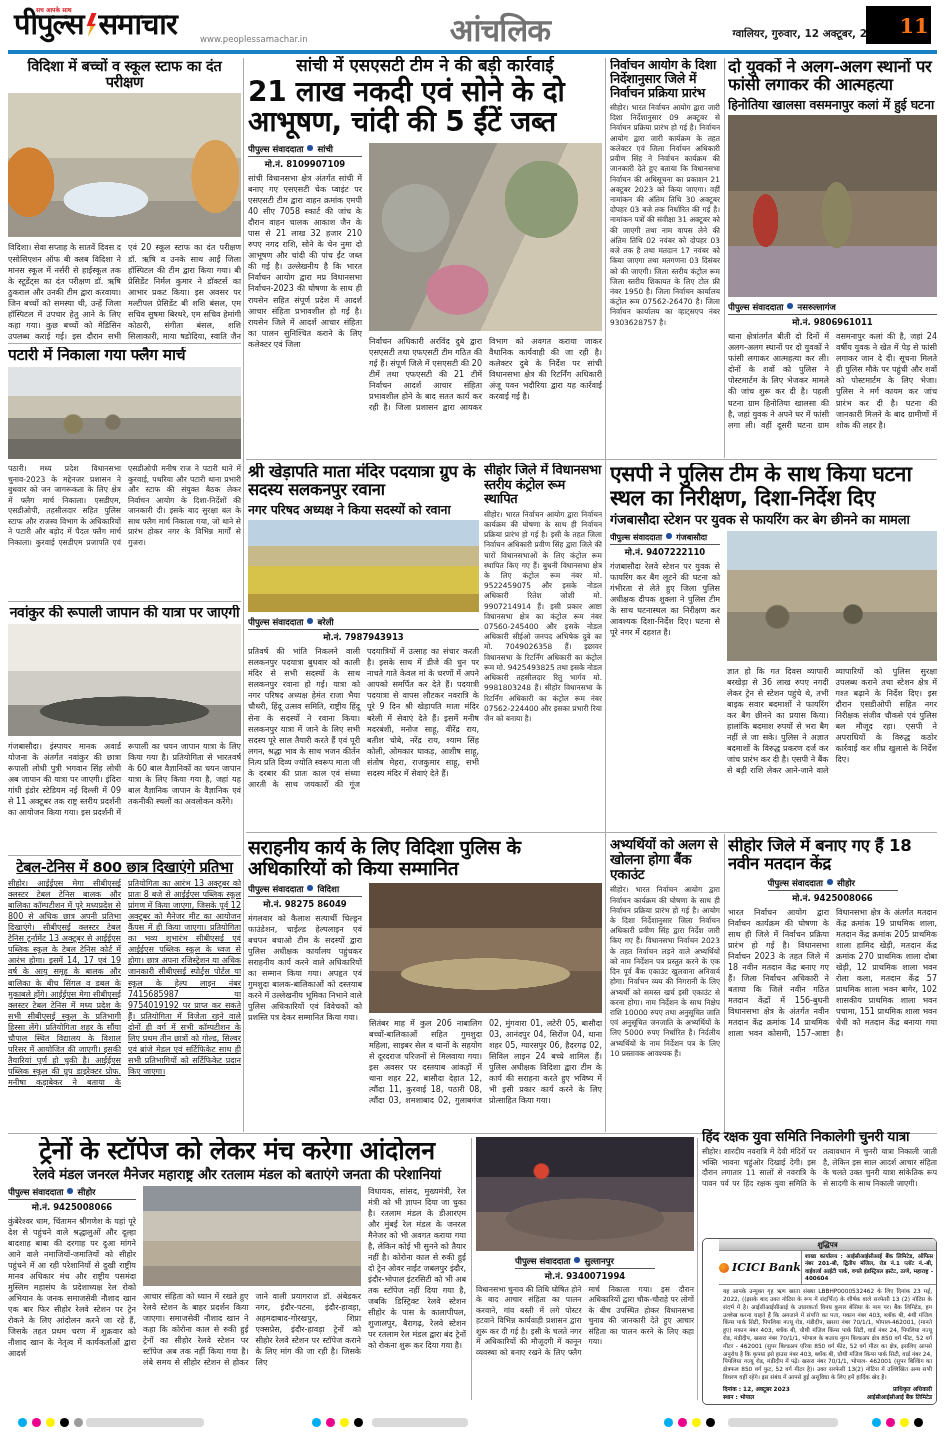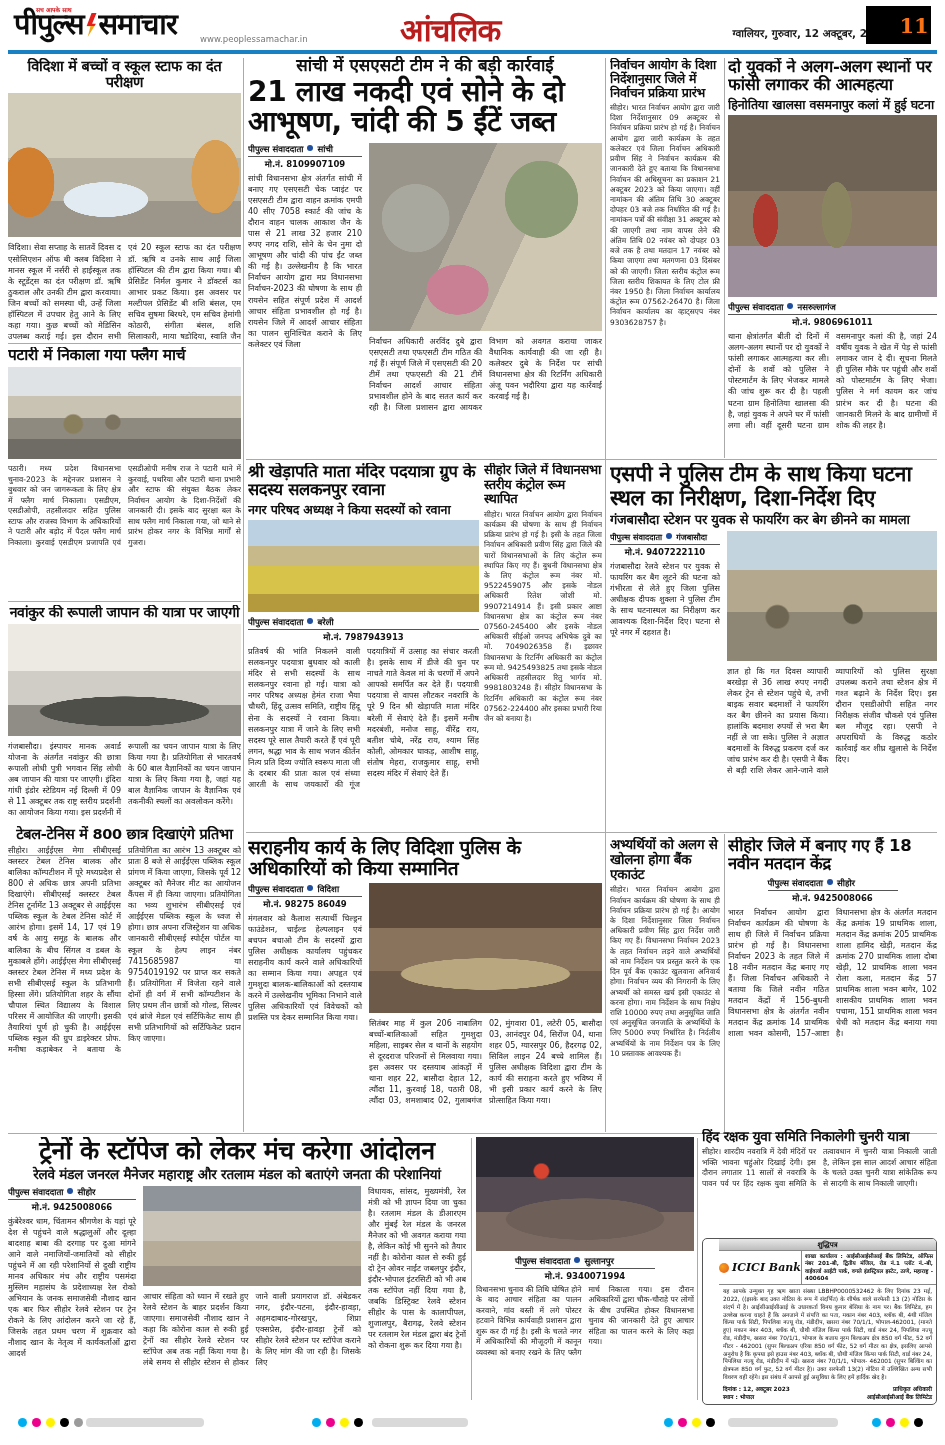--- a/index.html
+++ b/index.html
@@ -5,22 +5,22 @@
   html,body{margin:0;padding:0;background:#e9e7e2;}
   .page{position:relative;width:945px;height:1445px;background:#ffffff;margin:0 auto;
         font-family:"DejaVu Sans","Liberation Sans",sans-serif;color:#111;overflow:hidden;}
   
   .tagline{position:absolute;left:36px;top:6px;font-size:6px;color:#d6151b;font-weight:bold;}
   .logo{position:absolute;left:14px;top:10px;font-size:29px;font-weight:800;letter-spacing:-1px;color:#0c0c0c;line-height:1;}
   .bolt{display:inline-block;width:11px;height:24px;margin:0 2px;vertical-align:-3px;
         background:linear-gradient(180deg,#e3201b 0 55%,#f2a71b 55%);
         clip-path:polygon(55% 0,100% 0,60% 45%,95% 45%,20% 100%,45% 55%,10% 55%);}
   .url{position:absolute;left:200px;top:34px;font-size:8.5px;color:#777;}
-  .section-title{position:absolute;left:400px;top:8px;width:150px;text-align:left;
-        font-size:31px;font-weight:800;color:#b91c1c;letter-spacing:-1px;}
+  .section-title{position:absolute;left:400px;top:8px;width:150px;text-align:right;
+        font-size:31px;font-weight:800;color:#737373;letter-spacing:-1px;}
   .dateline{position:absolute;right:56px;top:26px;font-size:10.5px;font-weight:bold;color:#1d1d1d;}
   .pagenum{position:absolute;right:14px;top:6px;width:34px;height:38px;background:#000;color:#f97316;
         font-size:21px;font-weight:bold;display:flex;align-items:center;justify-content:center;font-family:"DejaVu Serif","Liberation Serif",serif;padding-left:31px;}
   .bluebar{position:absolute;left:8px;right:8px;top:50px;height:4px;background:#1a80c4;}
   
   .vr{position:absolute;width:1px;background:#aaa;}
   .hr{position:absolute;height:1px;background:#aaa;}
   
   .art{position:absolute;overflow:hidden;}
   .hl{margin:0 0 3px 0;font-weight:800;color:#0d0d0d;line-height:1.12;letter-spacing:-0.3px;}
@@ -112,21 +112,21 @@
     <div class="photo ph-a2" style="height:92px;margin-bottom:5px;"></div>
     <div class="body c2" style="font-size:7.6px;">पठारी। मध्य प्रदेश विधानसभा चुनाव-2023 के मद्देनजर प्रशासन ने बुधवार को जन जागरूकता के लिए क्षेत्र में फ्लैग मार्च निकाला। एसडीएम, एसडीओपी, तहसीलदार सहित पुलिस स्टाफ और राजस्व विभाग के अधिकारियों ने पटारी और बड़ोद में पैदल फ्लैग मार्च निकाला। कुरवाई एसडीएम प्रजापति एवं एसडीओपी मनीष राज ने पटारी थाने में कुरवाई, पथरिया और पटारी थाना प्रभारी और स्टाफ की संयुक्त बैठक लेकर निर्वाचन आयोग के दिशा-निर्देशों की जानकारी दी। इसके बाद सुरक्षा बल के साथ फ्लैग मार्च निकाला गया, जो थाने से प्रारंभ होकर नगर के विभिन्न मार्गों से गुजरा।</div>
   </div>
 
   <div class="art" style="left:8px;top:605px;width:233px;height:248px;">
     <h2 class="hl" style="font-size:14px;text-align:center;">नवांकुर की रूपाली जापान की यात्रा पर जाएगी</h2>
     <div class="photo ph-a3" style="height:112px;margin-bottom:5px;"></div>
     <div class="body c2">गंजबासौदा। इंस्पायर मानक अवार्ड योजना के अंतर्गत नवांकुर की छात्रा रूपाली लोधी पुत्री भगवान सिंह लोधी अब जापान की यात्रा पर जाएगी। इंदिरा गांधी इंडोर स्टेडियम नई दिल्ली में 09 से 11 अक्टूबर तक राष्ट्र स्तरीय प्रदर्शनी का आयोजन किया गया। इस प्रदर्शनी में रूपाली का चयन जापान यात्रा के लिए किया गया है। प्रतियोगिता से भारतवर्ष के 60 बाल वैज्ञानिकों का चयन जापान यात्रा के लिए किया गया है, जहां यह बाल वैज्ञानिक जापान के वैज्ञानिक एवं तकनीकी स्थलों का अवलोकन करेंगे।</div>
   </div>
 
-  <div class="art" style="left:8px;top:826px;width:233px;height:272px;">
+  <div class="art" style="left:8px;top:859px;width:233px;height:272px;text-decoration:underline;">
     <h2 class="hl" style="font-size:14.5px;text-align:center;">टेबल-टेनिस में 800 छात्र दिखाएंगे प्रतिभा</h2>
     <div class="body c2">सीहोर। आईईएस मेगा सीबीएसई क्लस्टर टेबल टेनिस बालक और बालिका कॉम्पटीशन में पूरे मध्यप्रदेश से 800 से अधिक छात्र अपनी प्रतिभा दिखाएंगे। सीबीएसई क्लस्टर टेबल टेनिस टूर्नामेंट 13 अक्टूबर से आईईएस पब्लिक स्कूल के टेबल टेनिस कोर्ट में आरंभ होगा। इसमें 14, 17 एवं 19 वर्ष के आयु समूह के बालक और बालिका के बीच सिंगल व डबल के मुकाबले होंगे। आईईएस मेगा सीबीएसई क्लस्टर टेबल टेनिस में मध्य प्रदेश के सभी सीबीएसई स्कूल के प्रतिभागी हिस्सा लेंगे। प्रतियोगिता शहर के सौंया चौपाल स्थित विद्यालय के विशाल परिसर में आयोजित की जाएगी। इसकी तैयारियां पूर्ण हो चुकी है। आईईएस पब्लिक स्कूल की ग्रुप डाइरेक्टर प्रोफ. मनीषा कड़ाबेकर ने बताया के प्रतियोगिता का आरंभ 13 अक्टूबर को प्रातः 8 बजे से आईईएस पब्लिक स्कूल प्रांगण में किया जाएगा, जिसके पूर्व 12 अक्टूबर को मैनेजर मीट का आयोजन कैंपस में ही किया जाएगा। प्रतियोगिता का भव्य शुभारंभ सीबीएसई एवं आईईएस पब्लिक स्कूल के ध्वज से होगा। छात्र अपना रजिस्ट्रेशन या अधिक जानकारी सीबीएसई स्पोर्ट्स पोर्टल या स्कूल के हेल्प लाइन नंबर 7415685987 या 9754019192 पर प्राप्त कर सकते हैं। प्रतियोगिता में विजेता रहने वाले दोनों ही वर्ग में सभी कॉम्पटीशन के लिए प्रथम तीन छात्रों को गोल्ड, सिल्वर एवं ब्रांजे मेडल एवं सर्टिफिकेट साथ ही सभी प्रतिभागियों को सर्टिफिकेट प्रदान किए जाएगा।</div>
   </div>
 
   <div class="art" style="left:248px;top:56px;width:354px;height:400px;">
     <div class="kicker" style="font-size:17px;">सांची में एसएसटी टीम ने की बड़ी कार्रवाई</div>
     <h1 class="hl" style="font-size:28px;line-height:1.08;margin-bottom:6px;">21 लाख नकदी एवं सोने के दो आभूषण, चांदी की 5 ईंटें जब्त</h1>
     <div style="display:flex;gap:7px;">
       <div style="width:114px;flex:none;">
         <div class="byline"><span>पीपुल्स संवाददाता</span><span class="bdot"></span><span>सांची</span></div>

